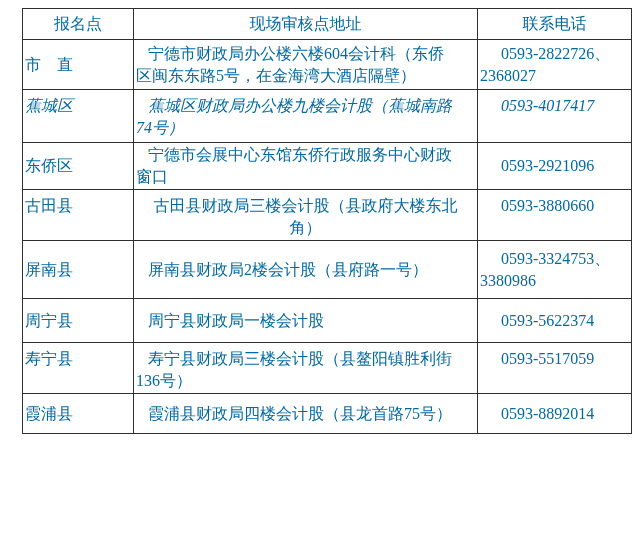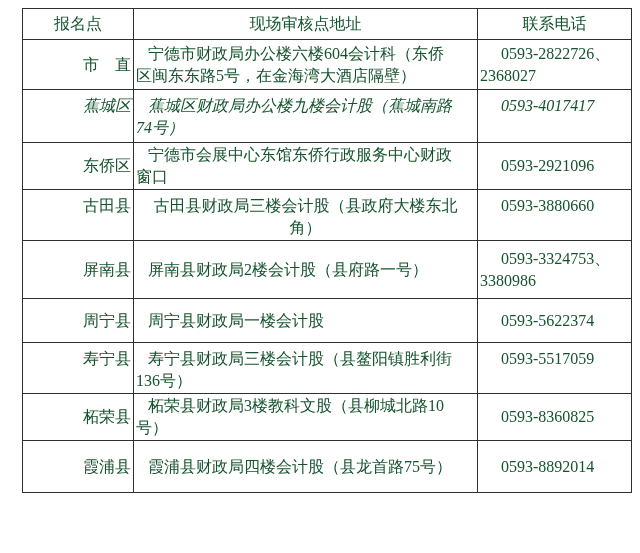--- a/index.html
+++ b/index.html
@@ -11,42 +11,42 @@
     width: 640px;
     height: 553px;
     overflow: hidden;
     font-family: "Liberation Serif", "DejaVu Serif", serif;
   }
   table.review-table {
     border-collapse: collapse;
     table-layout: fixed;
     margin: 8px 0 0 22px;
     width: 609px;
-    color: #14532d;
+    color: #0369a1;
     font-size: 16px;
     line-height: 22px;
   }
   table.review-table th,
   table.review-table td {
     border: 1px solid #2f2f2f;
     overflow: hidden;
     padding: 1px 2px;
     font-weight: normal;
     vertical-align: middle;
   }
   
   col.c-site  { width: 111px; }
   col.c-addr  { width: 344px; }
   col.c-phone { width: 154px; }
   
   thead tr { height: 31px; }
   thead th { text-align: center; }
   
   td.site {
-    text-align: right;
+    text-align: left;
   }
   
   td.addr {
     text-align: left;
     padding-left: 3px;
     text-indent: 12px;
     white-space: pre-line;
   }
   td.addr.center {
     text-align: center;
@@ -129,24 +129,18 @@
       <td class="addr">周宁县财政局一楼会计股</td>
       <td class="phone">0593-5622374</td>
     </tr>
     <tr class="vtop">
       <td class="site">寿宁县</td>
       <td class="addr">寿宁县财政局三楼会计股（县鳌阳镇胜利街
 136号）</td>
       <td class="phone">0593-5517059</td>
     </tr>
     <tr>
-      <td class="site">柘荣县</td>
-      <td class="addr">柘荣县财政局3楼教科文股（县柳城北路10
-号）</td>
-      <td class="phone">0593-8360825</td>
-    </tr>
-    <tr>
       <td class="site">霞浦县</td>
       <td class="addr">霞浦县财政局四楼会计股（县龙首路75号）</td>
       <td class="phone">0593-8892014</td>
     </tr>
   </tbody>
 </table>
 
 </body></html>

